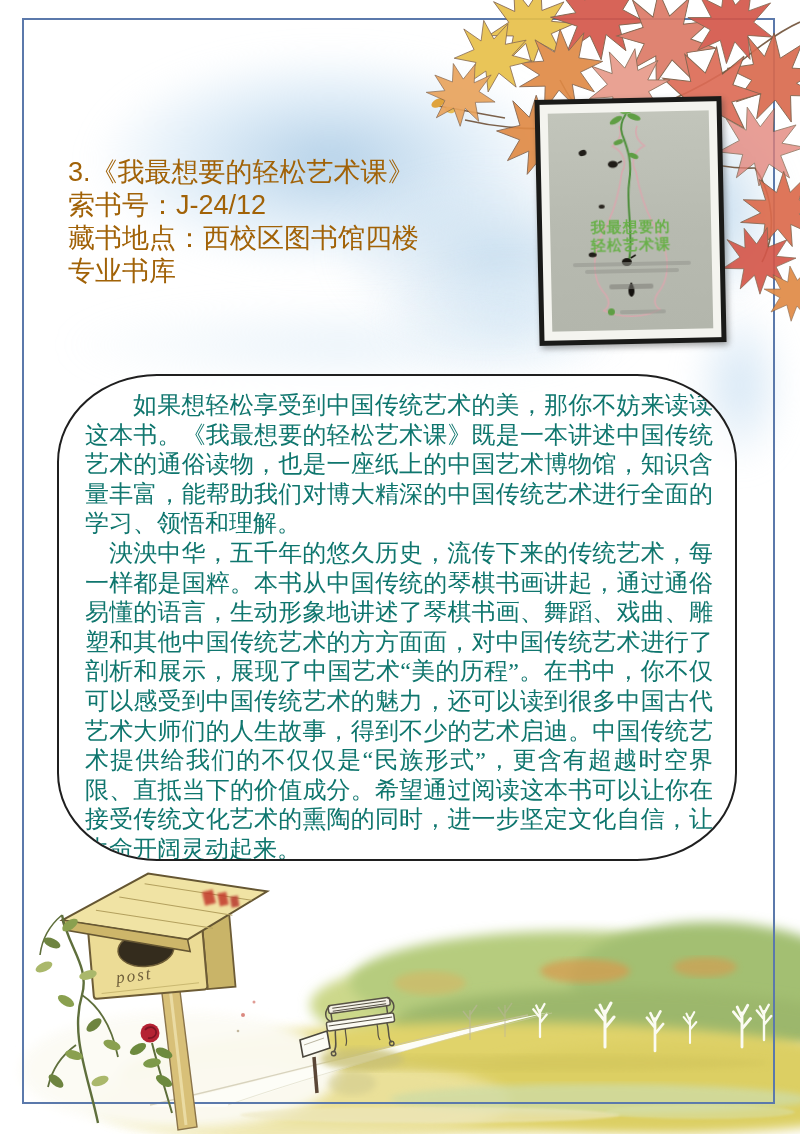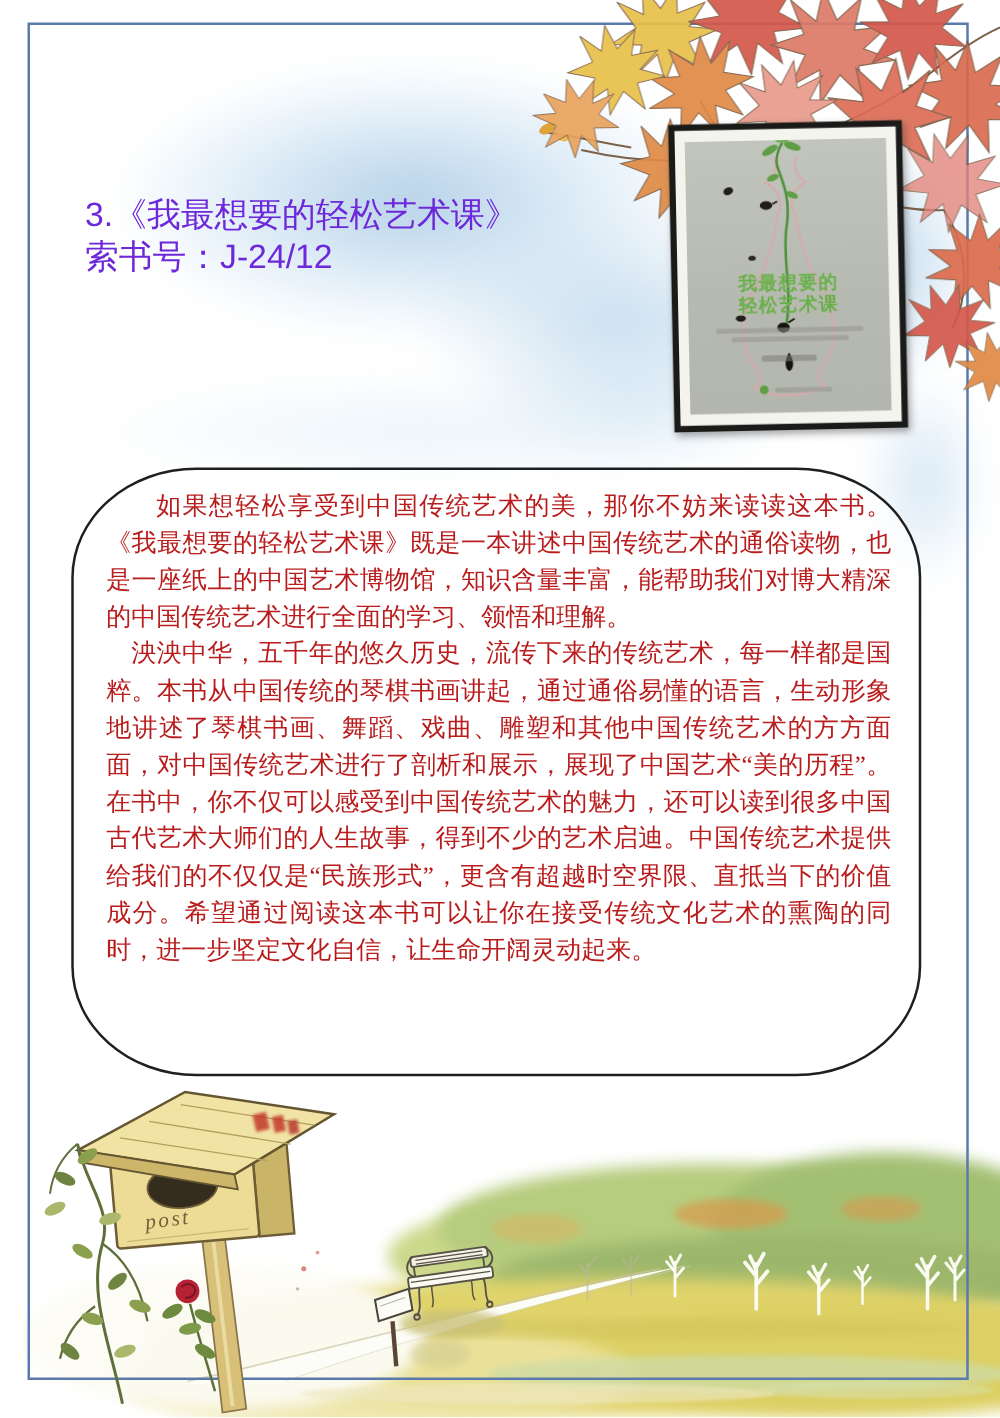--- a/index.html
+++ b/index.html
@@ -15,38 +15,38 @@
   
   .wash{border-radius:50%;filter:blur(14px);}
   .w1{left:90px;top:50px;width:480px;height:220px;background:radial-gradient(closest-side,rgba(168,201,228,.85),rgba(190,218,240,.45) 60%,transparent);}
   .w2{left:330px;top:170px;width:330px;height:170px;background:radial-gradient(closest-side,rgba(178,209,233,.7),transparent);}
   .w3{left:600px;top:110px;width:190px;height:200px;background:radial-gradient(closest-side,rgba(160,198,228,.75),transparent);}
   .w4{left:690px;top:300px;width:100px;height:170px;background:radial-gradient(closest-side,rgba(185,214,238,.6),transparent);}
   .w5{left:380px;top:260px;width:260px;height:120px;background:radial-gradient(closest-side,rgba(200,224,242,.55),transparent);}
   .w6{left:60px;top:300px;width:560px;height:90px;background:radial-gradient(closest-side,rgba(205,227,243,.4),transparent);}
 
   
-  .header{left:68px;top:156px;width:440px;color:#6d28d9;font-size:27px;line-height:33px;}
+  .header{left:68px;top:156px;width:440px;color:#a16207;font-size:27px;line-height:33px;}
   .header div{white-space:nowrap;}
 
   
   .book{left:537px;top:98px;width:187px;height:246px;background:#1a1a18;padding:0;
         transform:rotate(-1.2deg);box-shadow:2px 3px 6px rgba(60,60,60,.45);box-sizing:border-box;}
   .book-mat{position:absolute;left:5px;top:5px;right:5px;bottom:5px;background:#f4f4ef;}
   .book-cover{position:absolute;left:8px;top:9px;right:8px;bottom:9px;
         background:linear-gradient(180deg,#c2c5bb,#b7bab0 55%,#b3b6ac);overflow:hidden;}
   .bc-title{position:absolute;left:0;right:0;text-align:center;color:#69b04a;font-weight:bold;
         font-size:15px;line-height:18px;letter-spacing:1px;}
   .bc-bar{position:absolute;background:#94958e;opacity:.55;border-radius:2px;}
   .bc-dot{position:absolute;border-radius:50%;}
 
   
   .desc-box{left:57px;top:374px;width:680px;height:487px;border:2px solid #1f1f1f;
         border-radius:100px/88px;box-sizing:border-box;padding:15px 22px 0 26px;overflow:hidden;
-        font-family:"Liberation Serif",serif;color:#b91c1c;font-size:20px;line-height:29.6px;
+        font-family:"Liberation Serif",serif;color:#0f766e;font-size:24px;line-height:29.6px;
         text-align:justify;background:rgba(255,255,255,.6);}
   .desc-box p{margin:0;}
   .desc-box .p1{text-indent:2em;}
   .desc-box .p2{text-indent:1em;}
 
   
   .post-label{left:116px;top:964px;width:70px;transform:rotate(-7deg);
         font-family:"Liberation Serif",serif;font-style:italic;font-size:17px;letter-spacing:2px;
         color:#6f5f3b;}
 
@@ -269,20 +269,22 @@
         <div class="bc-bar" style="left:58px;top:172px;width:44px;height:4.5px;background:#7c7c76;"></div>
         <div class="bc-dot" style="left:56px;top:196px;width:7px;height:7px;background:#5f9e44;"></div>
         <div class="bc-bar" style="left:68px;top:198px;width:46px;height:3.5px;"></div>
       </div>
     </div>
   </div>
 
   <div class="abs z8 header">
     <div>3.《我最想要的轻松艺术课》</div>
     <div>索书号：J-24/12</div>
+    <div>藏书地点：西校区图书馆四楼</div>
+    <div>专业书库</div>
   </div>
 
   <div class="abs z5 desc-box">
     <p class="p1">如果想轻松享受到中国传统艺术的美，那你不妨来读读这本书。《我最想要的轻松艺术课》既是一本讲述中国传统艺术的通俗读物，也是一座纸上的中国艺术博物馆，知识含量丰富，能帮助我们对博大精深的中国传统艺术进行全面的学习、领悟和理解。</p>
     <p class="p2">泱泱中华，五千年的悠久历史，流传下来的传统艺术，每一样都是国粹。本书从中国传统的琴棋书画讲起，通过通俗易懂的语言，生动形象地讲述了琴棋书画、舞蹈、戏曲、雕塑和其他中国传统艺术的方方面面，对中国传统艺术进行了剖析和展示，展现了中国艺术“美的历程”。在书中，你不仅可以感受到中国传统艺术的魅力，还可以读到很多中国古代艺术大师们的人生故事，得到不少的艺术启迪。中国传统艺术提供给我们的不仅仅是“民族形式”，更含有超越时空界限、直抵当下的价值成分。希望通过阅读这本书可以让你在接受传统文化艺术的熏陶的同时，进一步坚定文化自信，让生命开阔灵动起来。</p>
   </div>
 
 </div>
 
 </body></html>

